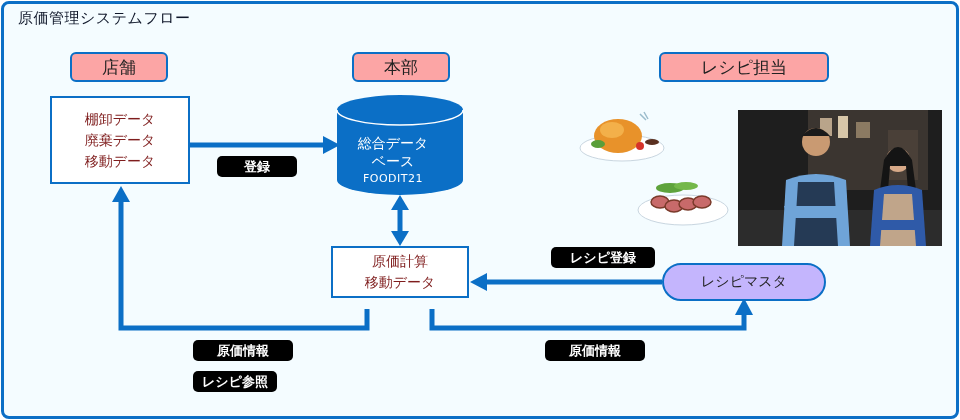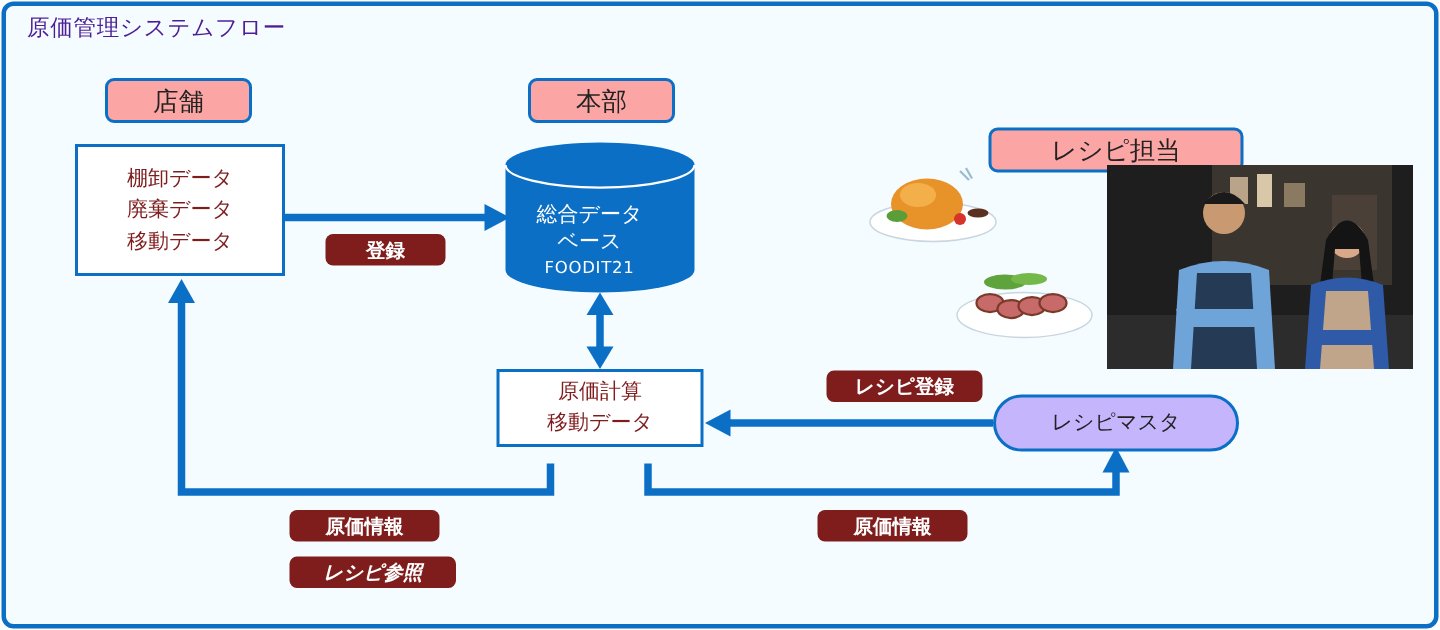--- a/index.html
+++ b/index.html
@@ -1,37 +1,37 @@
 <!DOCTYPE html>
 <html><head>
 <meta charset="utf-8">
 <style>
   html,body{margin:0;padding:0;}
   body{width:960px;height:420px;background:#fff;font-family:"DejaVu Sans","Liberation Sans",sans-serif;overflow:hidden;position:relative;}
   .frame{position:absolute;left:1px;top:1px;width:952px;height:412px;border:3px solid #0b6fc6;border-radius:8px;background:#f4fcff;}
-  .title{position:absolute;left:18px;top:9px;font-size:15px;color:#4c1d95;letter-spacing:0.5px;text-align:center;}
+  .title{position:absolute;left:18px;top:9px;font-size:15px;color:#0f172a;letter-spacing:0.5px;text-align:center;}
   .header{position:absolute;height:30px;border:2px solid #0b6fc6;border-radius:6px;background:#fca5a5;color:#222;font-size:17px;display:flex;align-items:center;justify-content:center;box-sizing:border-box;}
   .box{position:absolute;border:2px solid #0b6fc6;background:#fff;box-sizing:border-box;color:#7f1d1d;font-size:14px;line-height:21px;display:flex;flex-direction:column;align-items:center;justify-content:center;text-align:center;}
   .pill{position:absolute;border:2px solid #0b6fc6;border-radius:20px;background:#c4b5fd;box-sizing:border-box;color:#222;font-size:14px;display:flex;align-items:center;justify-content:center;}
-  .tag{position:absolute;background:#7f1d1d;color:#fff;font-weight:bold;font-size:13px;border-radius:5px;display:flex;align-items:center;justify-content:center;height:21px;}
+  .tag{position:absolute;background:#000000;color:#fff;font-weight:bold;font-size:13px;border-radius:5px;display:flex;align-items:center;justify-content:center;height:21px;}
   svg.lines{position:absolute;left:0;top:0;}
   .db-text{position:absolute;left:337px;top:134px;width:112px;text-align:center;color:#fff;font-size:14px;line-height:18px;}
   .db-sub{font-size:11px;letter-spacing:0.5px;}
   .photo{position:absolute;left:738px;top:110px;width:204px;height:136px;background:linear-gradient(90deg,#1a1a1a 0%,#2b2b2b 30%,#3a342c 55%,#2a2622 100%);overflow:hidden;}
   .food{position:absolute;}
 </style>
 </head>
 <body>
 
 <div class="frame"></div>
 <div class="title">原価管理システムフロー</div>
 
 <div class="header" style="left:70px;top:52px;width:98px;">店舗</div>
 <div class="header" style="left:352px;top:52px;width:98px;">本部</div>
-<div class="header" style="left:659px;top:52px;width:170px;margin-top:33px;">レシピ担当</div>
+<div class="header" style="left:659px;top:52px;width:170px;">レシピ担当</div>
 
 <svg class="lines" width="960" height="420">
   <g fill="#0b6fc6" stroke="#0b6fc6">
 
     <line x1="188" y1="145" x2="325" y2="145" stroke-width="5"></line>
     <polygon points="340,145 323,136 323,154" stroke="none"></polygon>
 
     <line x1="400" y1="208" x2="400" y2="232" stroke-width="5"></line>
     <polygon points="400,195 391,210 409,210" stroke="none"></polygon>
     <polygon points="400,246 391,231 409,231" stroke="none"></polygon>
@@ -69,21 +69,21 @@
   <span>原価計算</span>
   <span>移動データ</span>
 </div>
 
 <div class="pill" style="left:662px;top:263px;width:164px;height:38px;">レシピマスタ</div>
 
 <div class="tag" style="left:217px;top:156px;width:80px;">登録</div>
 <div class="tag" style="left:523px;top:247px;width:104px;margin-left:28px;">レシピ登録</div>
 <div class="tag" style="left:545px;top:340px;width:100px;">原価情報</div>
 <div class="tag" style="left:193px;top:340px;width:100px;">原価情報</div>
-<div class="tag" style="left:193px;top:371px;width:111px;font-style:italic;">レシピ参照</div>
+<div class="tag" style="left:193px;top:371px;width:84px;">レシピ参照</div>
 
 <svg class="food" style="left:578px;top:104px;" width="90" height="62">
   <ellipse cx="44" cy="44" rx="42" ry="13" fill="#fff" stroke="#c9d6e0"></ellipse>
   <ellipse cx="40" cy="32" rx="24" ry="17" fill="#e8922a"></ellipse>
   <ellipse cx="34" cy="26" rx="12" ry="8" fill="#f3b04a"></ellipse>
   <ellipse cx="20" cy="40" rx="7" ry="4" fill="#5a9e3a"></ellipse>
   <circle cx="62" cy="42" r="4" fill="#d6332a"></circle>
   <ellipse cx="74" cy="38" rx="7" ry="3" fill="#5a3020"></ellipse>
   <path d="M62,10 l6,6 M66,8 l4,7" stroke="#9bbccc" stroke-width="1.5"></path>
 </svg>

